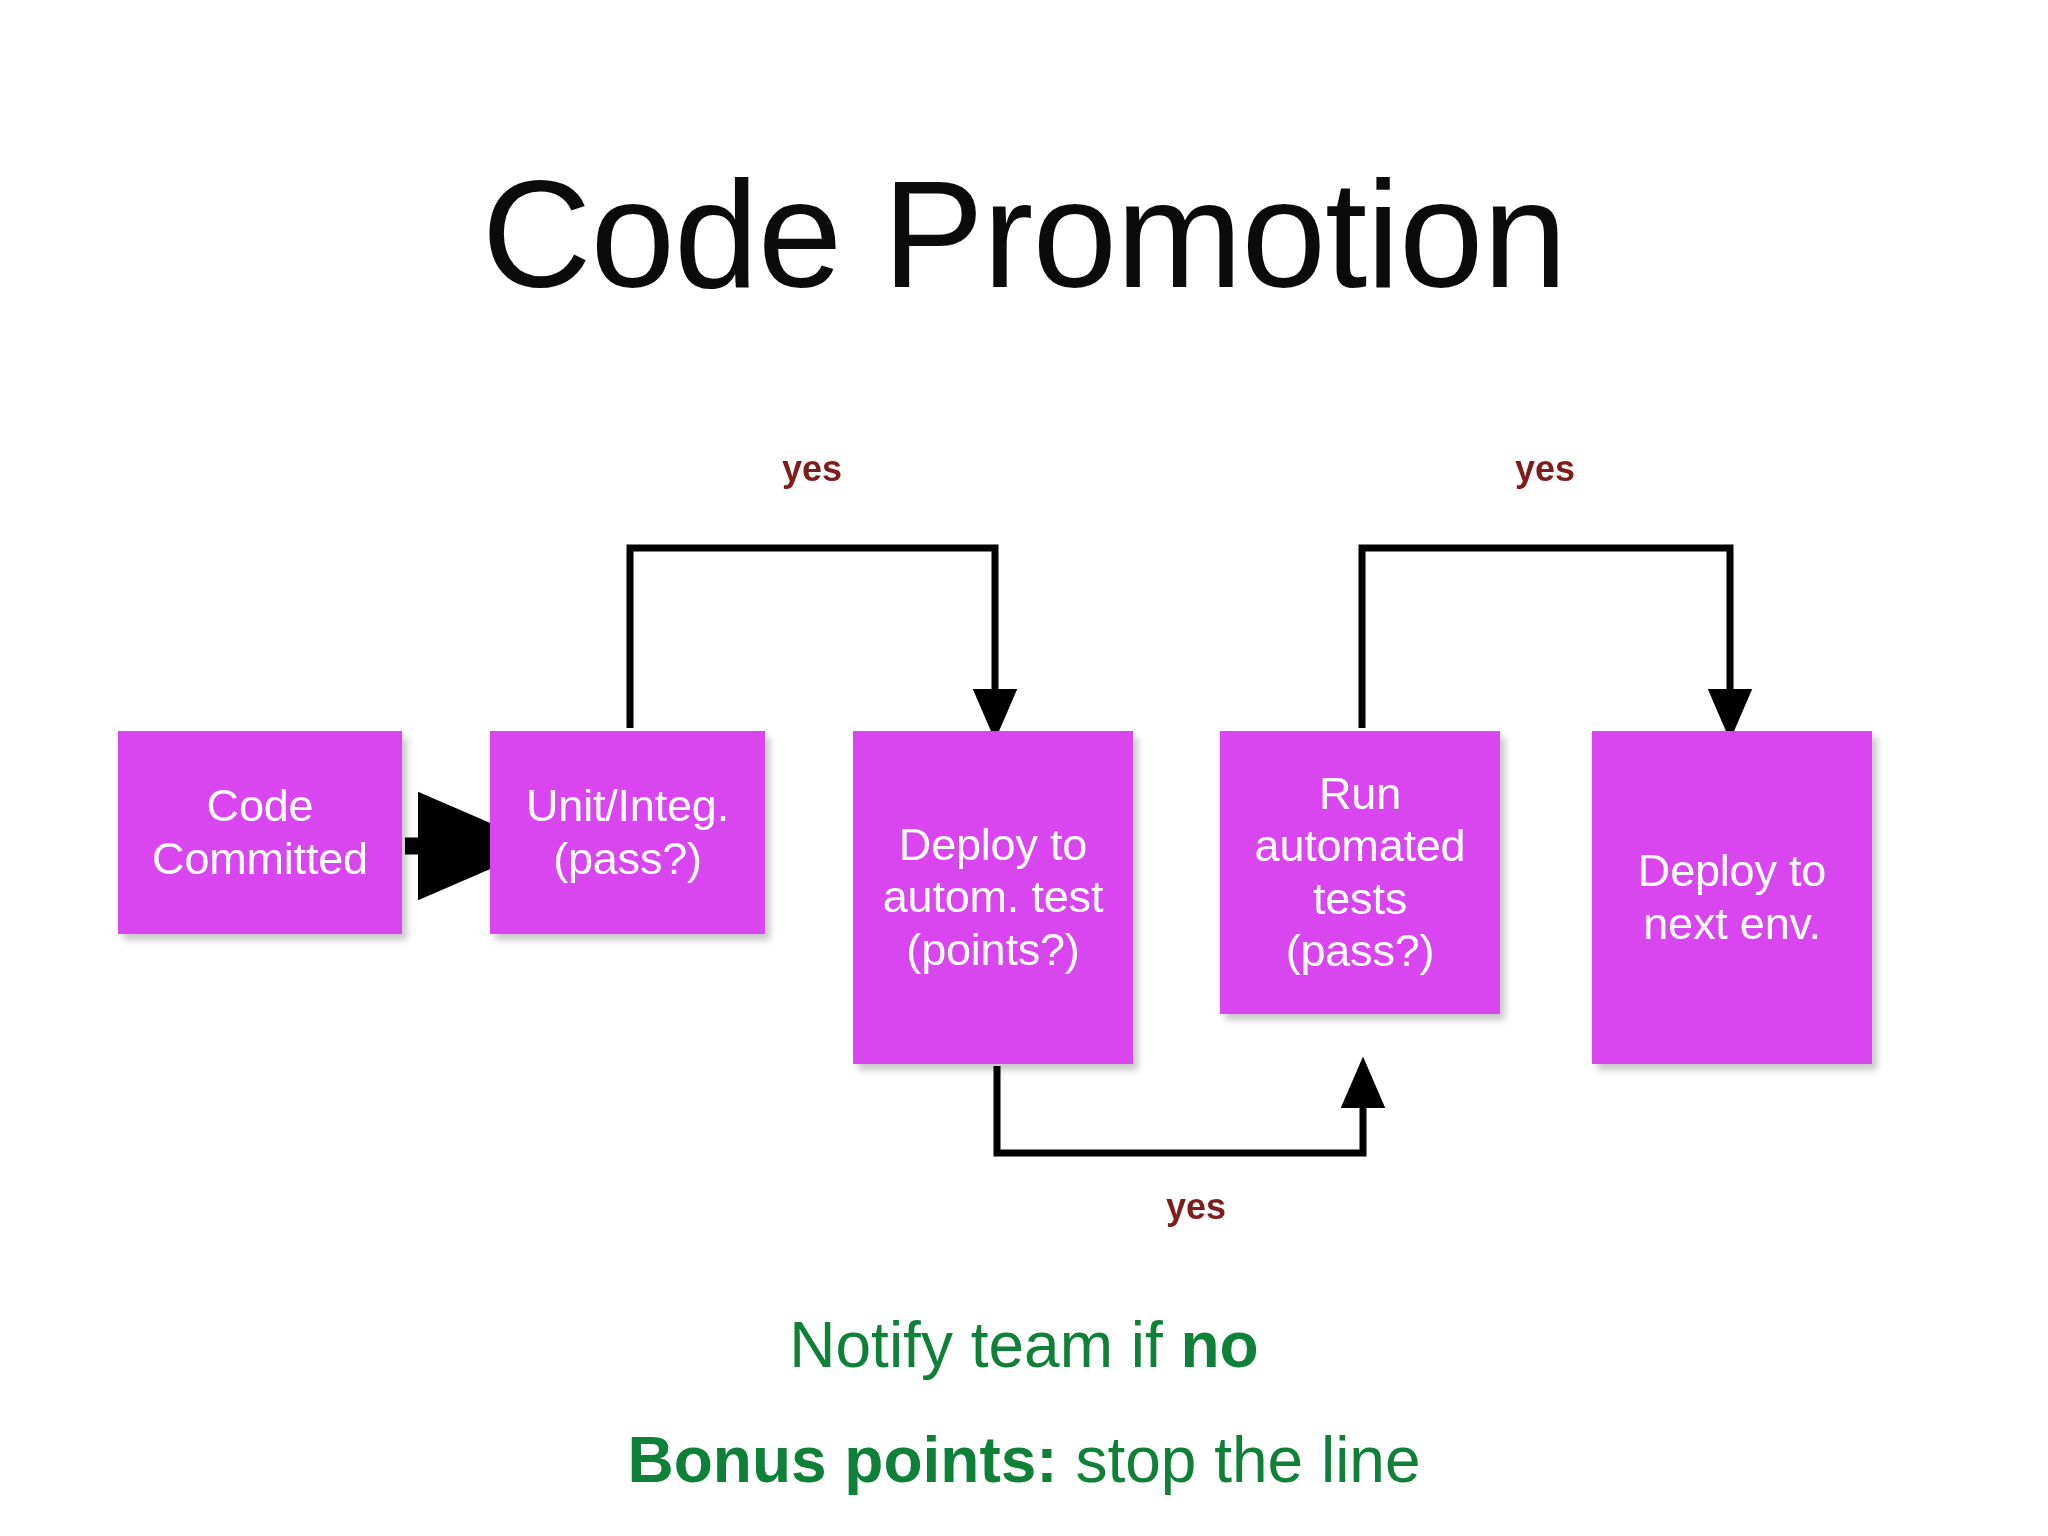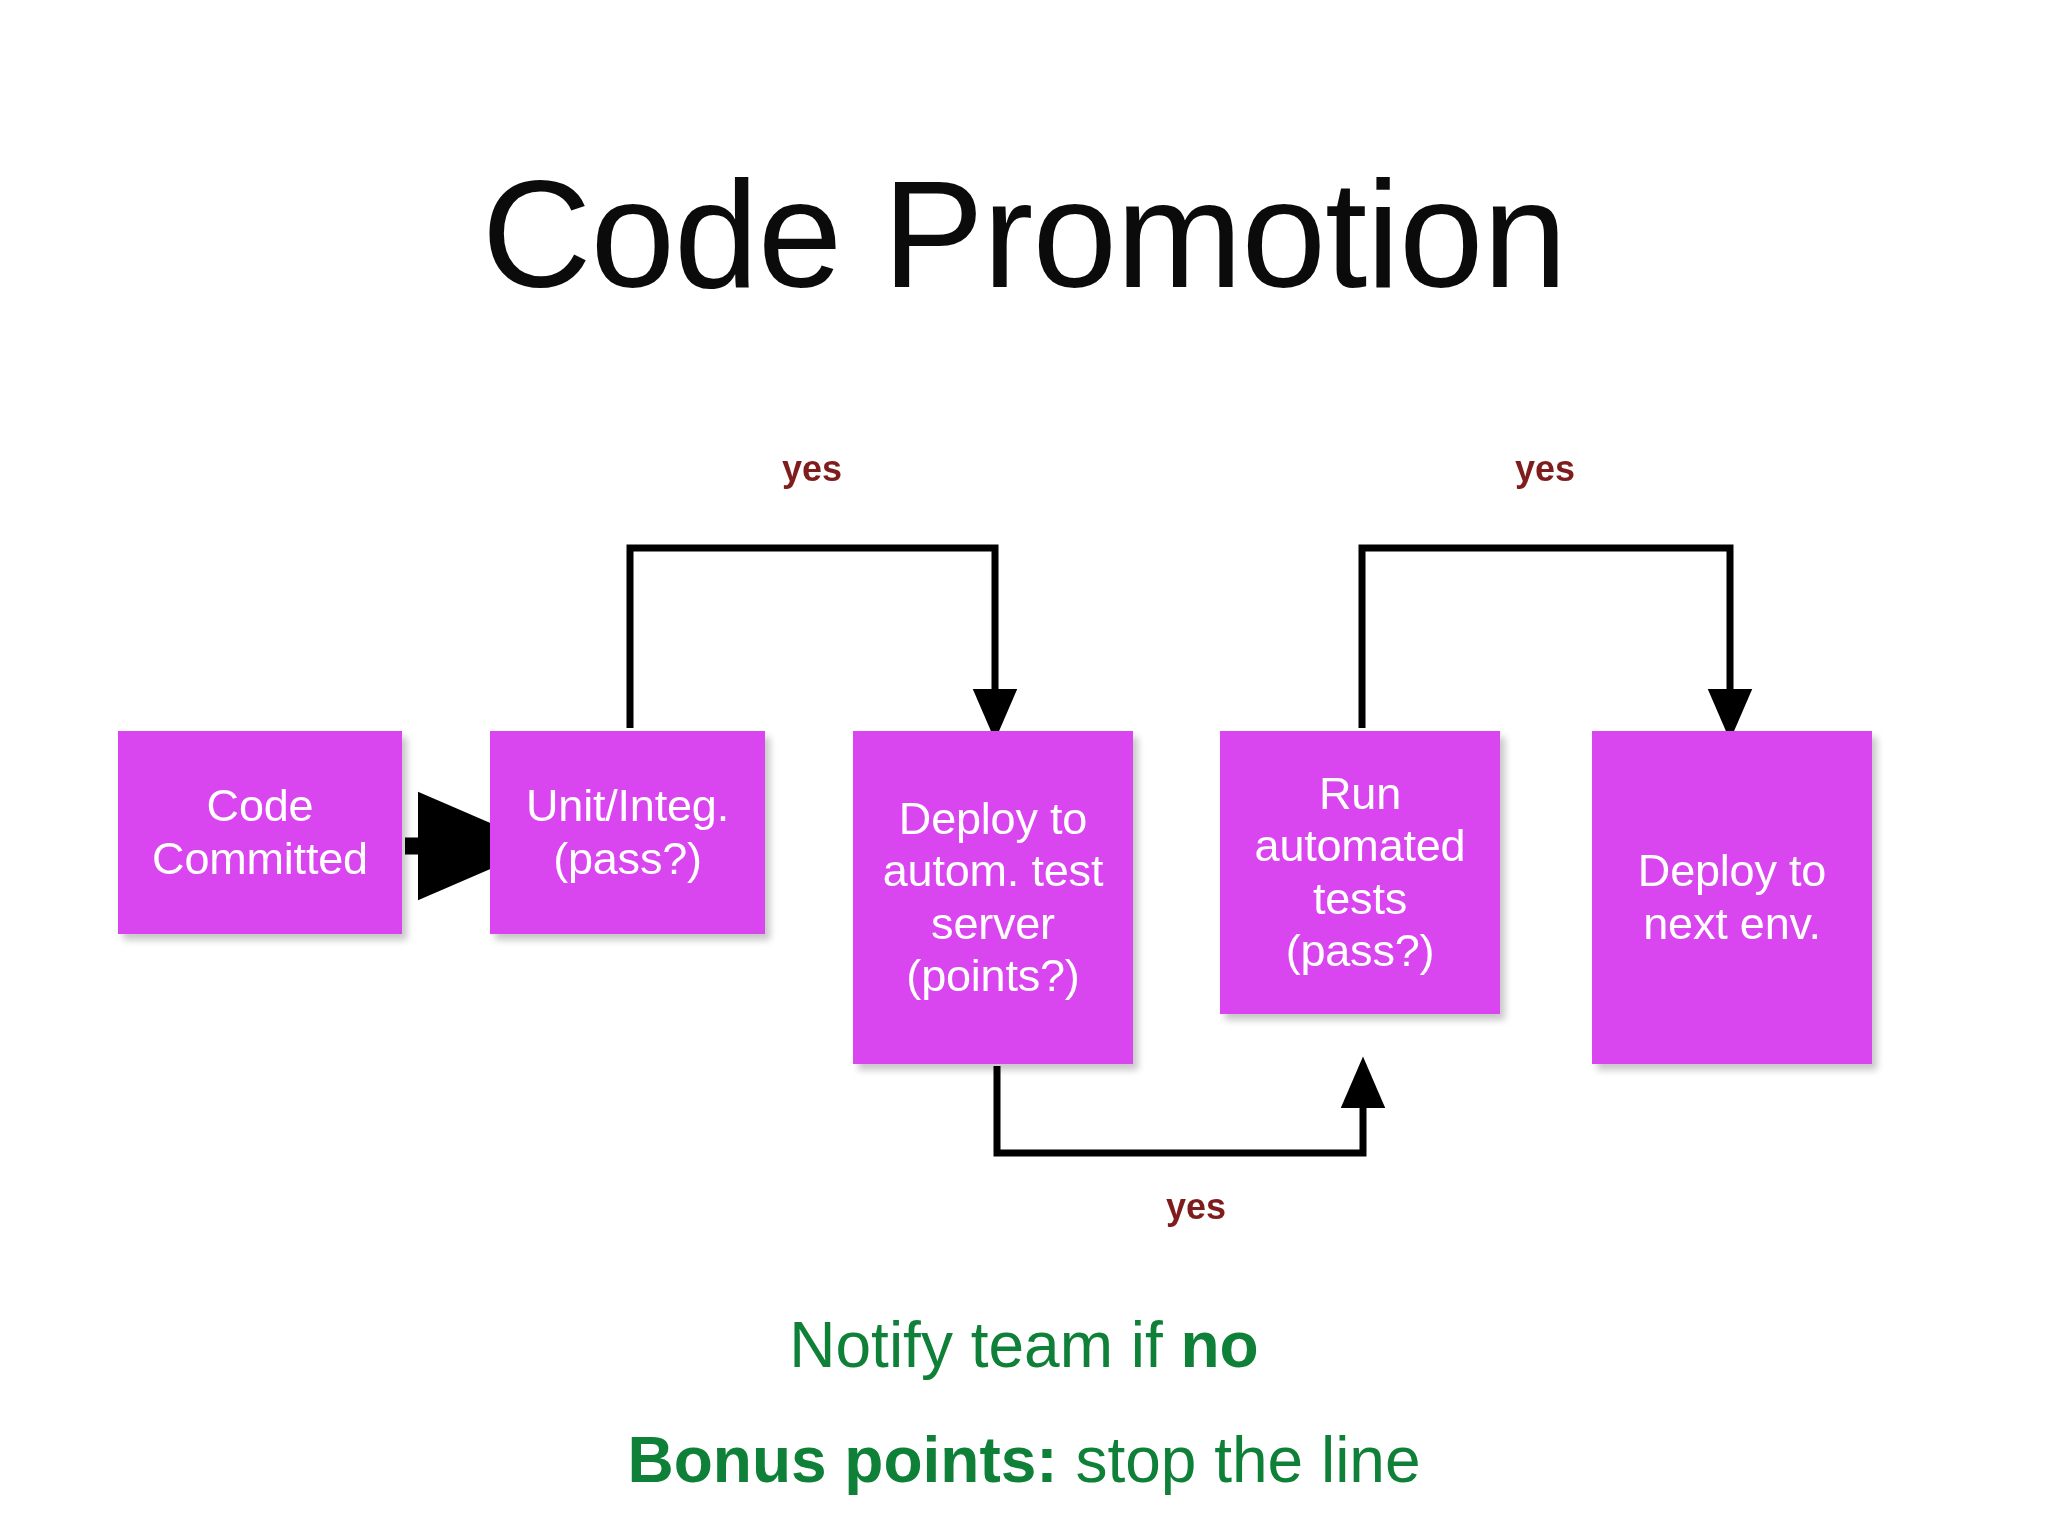--- a/index.html
+++ b/index.html
@@ -131,21 +131,20 @@
     <span class="lines">
       <span class="ln">Unit/Integ.</span>
       <span class="ln">(pass?)</span>
     </span>
   </div>
 
   <div class="node" style="left:853px; top:703px; width:280px; height:333px;">
     <span class="lines">
       <span class="ln">Deploy to</span>
       <span class="ln">autom. test</span>
-      <span class="ln">server</span>
       <span class="ln">(points?)</span>
     </span>
   </div>
 
   <div class="node" style="left:1220px; top:703px; width:280px; height:283px;">
     <span class="lines">
       <span class="ln">Run</span>
       <span class="ln">automated</span>
       <span class="ln">tests</span>
       <span class="ln">(pass?)</span>

